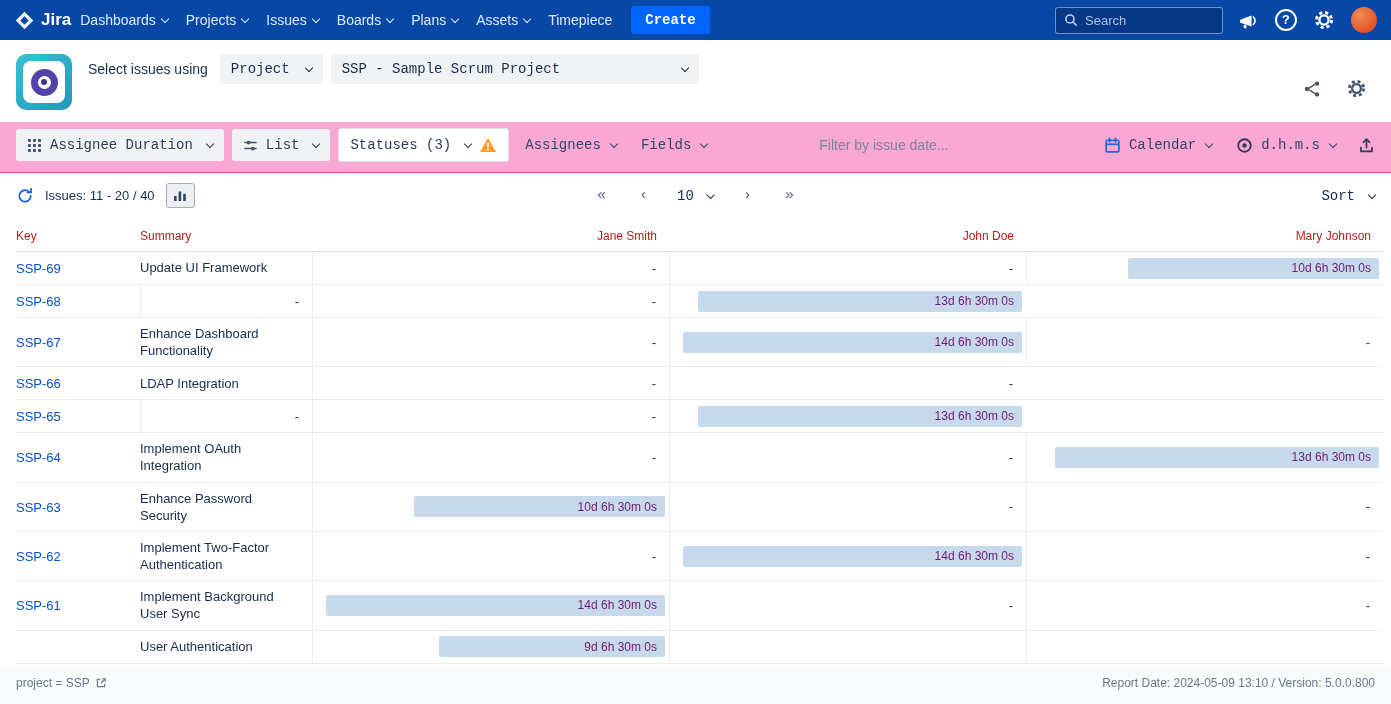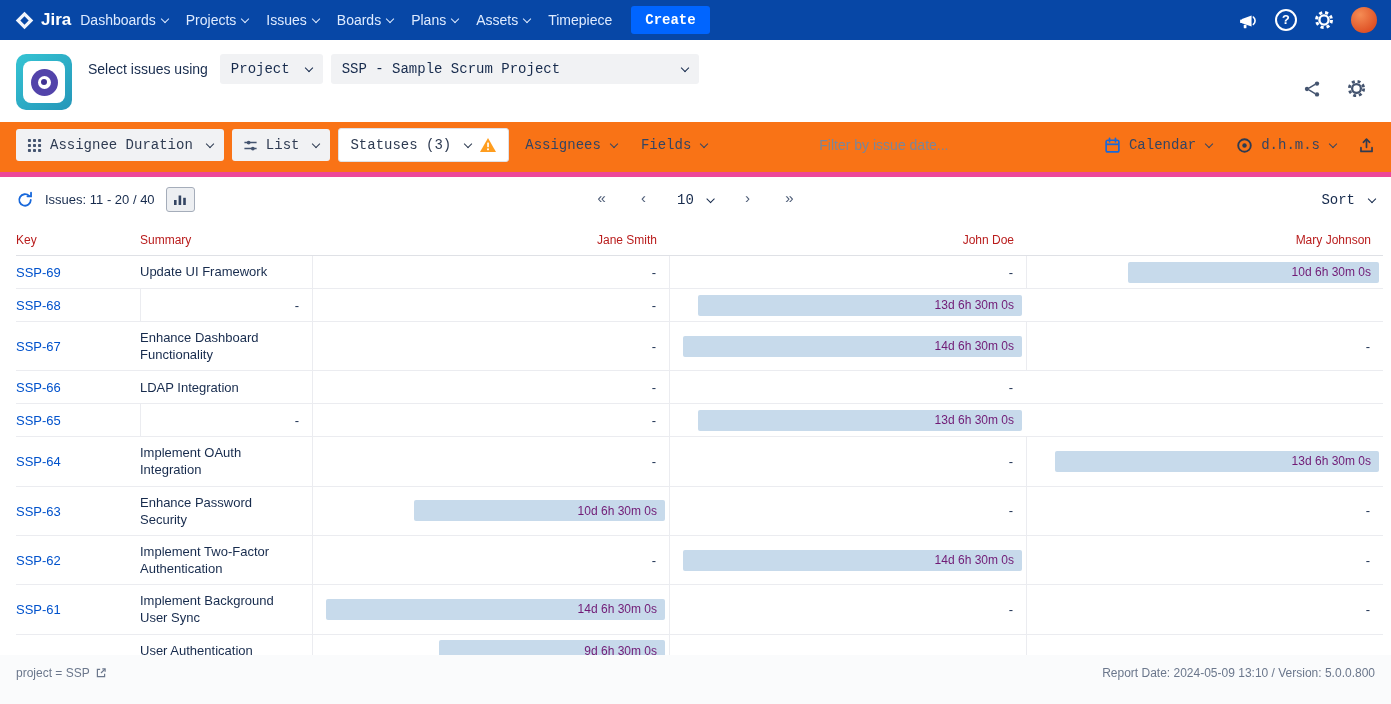--- a/index.html
+++ b/index.html
@@ -29,21 +29,21 @@
   .pupil{width:13px;height:13px;border-radius:50%;background:#fff;display:flex;align-items:center;justify-content:center}
   .pupil::after{content:"";width:6px;height:6px;border-radius:50%;background:#403294}
   .selectors{display:flex;flex-direction:row;gap:8px}
   .selector-row{display:flex;align-items:center;gap:12px}
   .select-label{font-size:14px;color:#172B4D}
   .dd{display:flex;align-items:center;gap:10px;background:#F1F2F4;border:none;border-radius:3px;padding:7px 11px;font-size:14px;color:#172B4D;cursor:pointer}
   .dd.wide{width:368px;justify-content:space-between}
   .header-right{margin-left:auto;display:flex;align-items:center;gap:24px;padding-top:24px}
 
   
-  .toolbar{display:flex;align-items:center;gap:8px;padding:6px 16px 10px;background:#f97316;border-bottom:5px solid #ec4899;flex:0 0 auto}
+  .toolbar{display:flex;align-items:center;gap:8px;padding:6px 16px 10px;background:#f9a8d4;border-bottom:1px solid #ec4899;flex:0 0 auto}
   .tb-btn{display:flex;align-items:center;gap:8px;background:#F1F2F4;border:none;border-radius:3px;padding:8px 11px;font-size:14px;color:#2E3B52;cursor:pointer}
   .tb-btn.outline{background:#fff;border:1px solid #DFE1E6}
   .tb-plain{display:flex;align-items:center;gap:4px;background:none;border:none;padding:8px 8px;font-size:14px;color:#344563;cursor:pointer}
   .filter-input{margin-left:96px;border:none;outline:none;font-size:14px;color:#172B4D;width:190px;background:transparent;font-family:inherit}
   .filter-input::placeholder{color:#7A869A}
   .tb-spacer{flex:1}
 
   
   .pagebar{position:relative;display:flex;align-items:center;padding:10px 16px 12px;background:#fff;flex:0 0 auto}
   .pagebar-left{display:flex;align-items:center;gap:11px}
@@ -61,21 +61,21 @@
   .th.right{text-align:right;padding-right:12px}
   .trow{border-bottom:1px solid #EBECF0;min-height:33px;align-items:center}
   .td.key{padding:6px 0}
   .key-link{color:#0052CC;font-size:13px;text-decoration:none;cursor:pointer}
   .td.sum{font-size:13px;color:#172B4D;line-height:1.32;padding:7px 10px 7px 0}
   .td.dur{align-self:stretch;border-left:1px solid #EBECF0;display:flex;align-items:center;justify-content:flex-end;padding:5px 4px}
   .dash{font-size:13px;color:#172B4D;margin-right:9px}
   .bar{height:21px;background:#C7DAEB;border-radius:2px;display:flex;align-items:center;justify-content:flex-end;padding-right:8px;font-size:12px;color:#701a75;white-space:nowrap}
 
   
-  .footer{flex:0 0 auto;display:flex;align-items:center;justify-content:space-between;padding:11px 16px 24px;background:#FAFBFC;color:#6B778C;font-size:12px}
+  .footer{flex:0 0 auto;display:flex;align-items:center;justify-content:space-between;padding:11px 16px 14px;background:#FAFBFC;color:#6B778C;font-size:12px}
   .footer-left{display:flex;align-items:center;gap:5px}
 </style>
 </head>
 <body>
 
 <nav class="topnav">
   <div class="brand">
     <svg width="21" height="21" viewBox="0 0 24 24">
         <path d="M12 2 2 12l10 10L22 12z" fill="#fff" opacity="0.95"></path>
         <path d="M12 7.2 7.2 12l4.8 4.8 4.8-4.8z" fill="#0747A6"></path>
@@ -105,20 +105,27 @@
   <div class="nav-item">
       <span>Assets</span>
       <span class="chev"></span>
     </div>
   <div class="nav-item">
       <span>Timepiece</span>
     </div>
   <button class="create-btn">Create</button>
 
   <div class="nav-right">
+    <div class="nav-search">
+      <svg width="14" height="14" viewBox="0 0 16 16" fill="none" stroke="#BFD3EE" stroke-width="1.8">
+          <circle cx="6.8" cy="6.8" r="4.6"></circle>
+          <path d="M10.4 10.4 14 14" stroke-linecap="round"></path>
+        </svg>
+      <input placeholder="Search" style="">
+    </div>
     <button class="icon-btn">
       <svg width="20" height="19" viewBox="0 0 22 20" fill="#fff">
           <path d="M3.2 8.4v4.6l10.6 3.6V4.6z"></path>
           <rect x="1.2" y="9" width="2.4" height="3.8" rx="1"></rect>
           <rect x="5.2" y="14.6" width="3" height="4" rx="1"></rect>
           <path d="M15.8 6.3a5.2 5.2 0 0 1 0 8" stroke="#fff" stroke-width="1.8" fill="none" stroke-linecap="round"></path>
         </svg>
     </button>
     <button class="icon-btn">
       <span class="help-circle">?</span>

